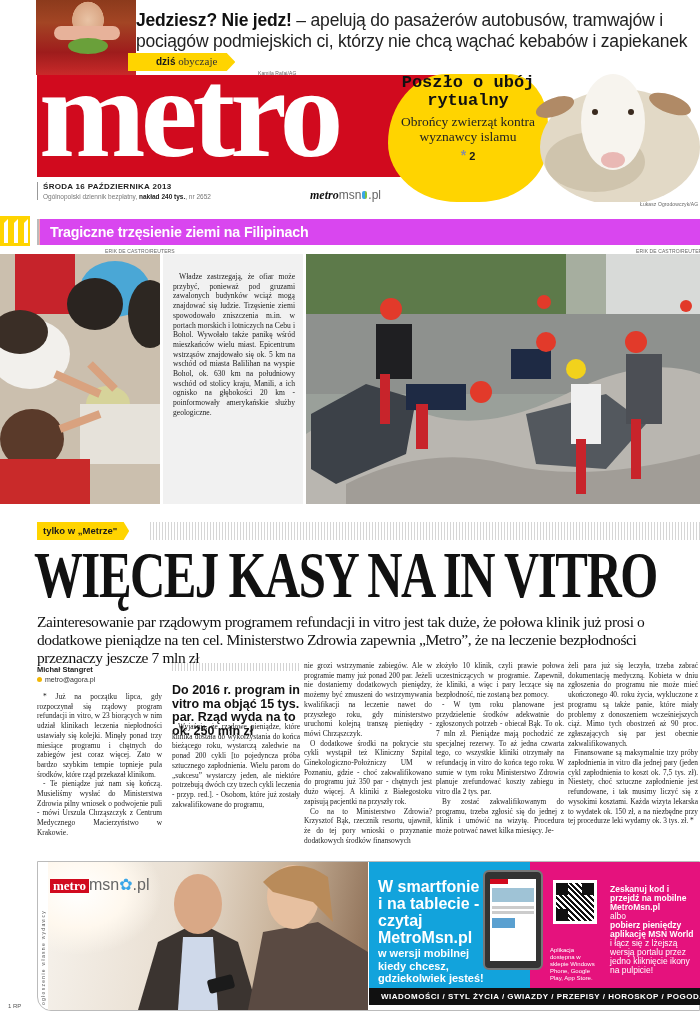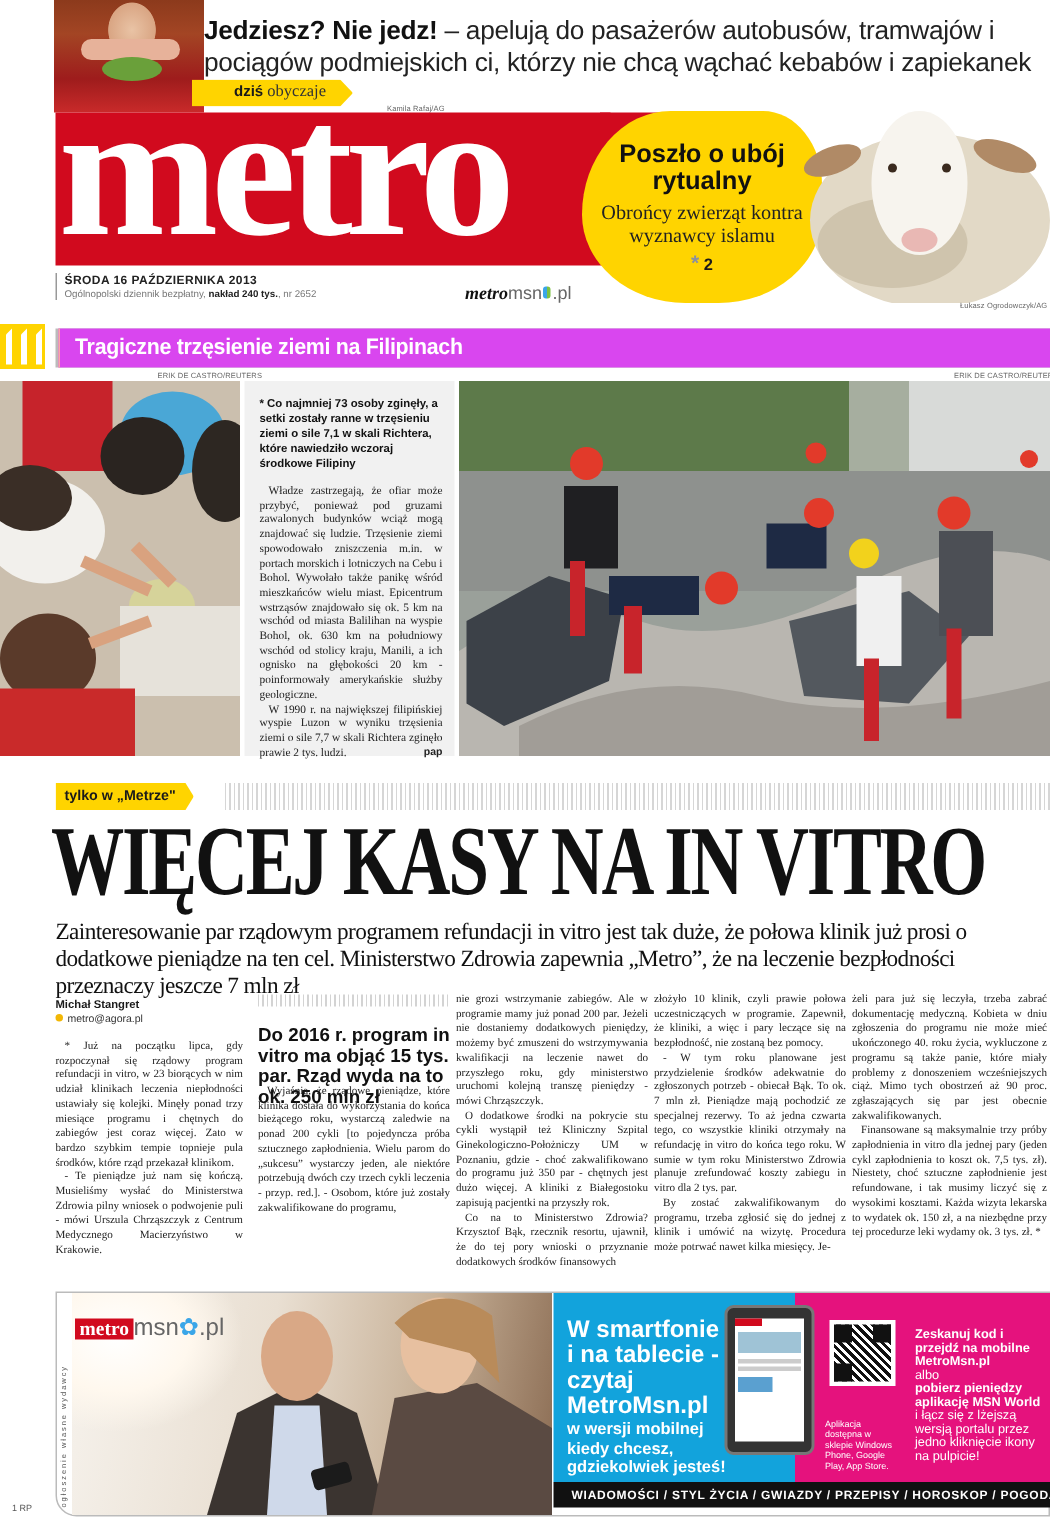--- a/index.html
+++ b/index.html
@@ -32,21 +32,21 @@
   .date-line .d1{font-size:8px;font-weight:bold;letter-spacing:0.3px;color:#222}
   .date-line .d2{font-size:6.5px;color:#777;margin-top:2px}
   .date-line .d2 b{color:#222}
   .msn-logo{left:310px;top:188px;font-size:12px;white-space:nowrap}
   .msn-logo .m{font-family:"Liberation Serif",serif;font-weight:bold;font-style:italic;color:#111}
   .msn-logo .s{color:#666}
   .msn-logo .b{display:inline-block;width:5px;height:8px;background:linear-gradient(90deg,#3aa6e8 50%,#7cc242 50%);border-radius:2px;margin:0 1px}
 
   
   .bubble{left:388px;top:74px;width:160px;height:128px;background:#ffd400;border-radius:60px 40px 70px 70px/70px 50px 60px 60px;text-align:center}
-  .bubble .h{margin-top:20px;font-size:17px;font-weight:bold;line-height:18px;color:#111;font-family:Liberation Sans, sans-serif}
+  .bubble .h{font-size:17px;font-weight:bold;line-height:18px;color:#111;font-family:Liberation Mono, monospace}
   .bubble .s{margin-top:4px;font-family:"Liberation Serif",serif;font-size:13.5px;line-height:15px;color:#222}
   .bubble .p{margin-top:3px;font-size:11px;font-weight:bold}
   .bubble .p i{font-style:normal;color:#8a8fa0;font-size:14px}
   .sheep{left:525px;top:62px;width:175px;height:140px}
 
   
   .chev{left:0;top:216px;width:30px;height:30px;background:#ffd400;overflow:hidden}
   .chev span{position:absolute;top:3px;width:10px;height:24px;border-right:4px solid #fff;border-top:4px solid transparent}
   .section-bar{left:39px;top:219px;width:675px;height:26px;background:#d946ef;border-left:1px solid #fca5a5;box-shadow:-2px 0 0 #bbb}
   .section-bar .t{position:absolute;left:10px;top:4px;font-size:15px;font-weight:bold;color:#fff;letter-spacing:-0.2px;transform:scaleX(0.95);transform-origin:left}
@@ -172,24 +172,22 @@
   <ellipse cx="30" cy="100" rx="40" ry="35" fill="#f2f0ec"></ellipse>
   <ellipse cx="20" cy="78" rx="28" ry="22" fill="#3a2e26"></ellipse>
   <ellipse cx="108" cy="150" rx="22" ry="18" fill="#d6d39a"></ellipse>
   <rect x="80" y="150" width="80" height="60" fill="#e6e2da"></rect>
   <ellipse cx="32" cy="185" rx="32" ry="30" fill="#5a3a2a"></ellipse>
   <rect x="0" y="205" width="90" height="45" fill="#c92a2a"></rect>
   <path d="M55 120 L100 140 M60 175 L100 160 M90 110 L115 135" stroke="#d9a27f" stroke-width="8" fill="none"></path>
 </svg>
 
 <div class="abs quake-box">
-  <div class="lead">* Co najmniej 73 osoby zginęły, a setki zostały ranne w trzęsieniu ziemi o sile 7,1 w skali Richtera, które nawiedziło wczoraj środkowe Filipiny</div>
   <div class="body">
     <p>Władze zastrzegają, że ofiar może przybyć, ponieważ pod gruzami zawalonych budynków wciąż mogą znajdować się ludzie. Trzęsienie ziemi spowodowało zniszczenia m.in. w portach morskich i lotniczych na Cebu i Bohol. Wywołało także panikę wśród mieszkańców wielu miast. Epicentrum wstrząsów znajdowało się ok. 5 km na wschód od miasta Balilihan na wyspie Bohol, ok. 630 km na południowy wschód od stolicy kraju, Manili, a ich ognisko na głębokości 20 km - poinformowały amerykańskie służby geologiczne.</p>
-    <p><span>W 1990 r. na największej filipińskiej wyspie Luzon w wyniku trzęsienia ziemi o sile 7,7 w skali Richtera zginęło prawie 2 tys. ludzi.</span> <span class="pap">pap</span></p>
   </div>
 </div>
 
 <svg class="abs photo-right" viewBox="0 0 394 250" preserveAspectRatio="none">
   <rect width="394" height="90" fill="#a6ae9f"></rect>
   <rect y="0" width="260" height="70" fill="#5d7a4a"></rect>
   <rect x="300" y="0" width="94" height="60" fill="#d8dad8"></rect>
   <rect y="60" width="394" height="80" fill="#8e918e"></rect>
   <path d="M0 180 Q60 140 120 160 T260 140 T394 120 L394 250 L0 250 Z" fill="#b9b6b0"></path>
   <path d="M40 230 Q120 190 200 210 T394 200 L394 250 L40 250 Z" fill="#a19d97"></path>

